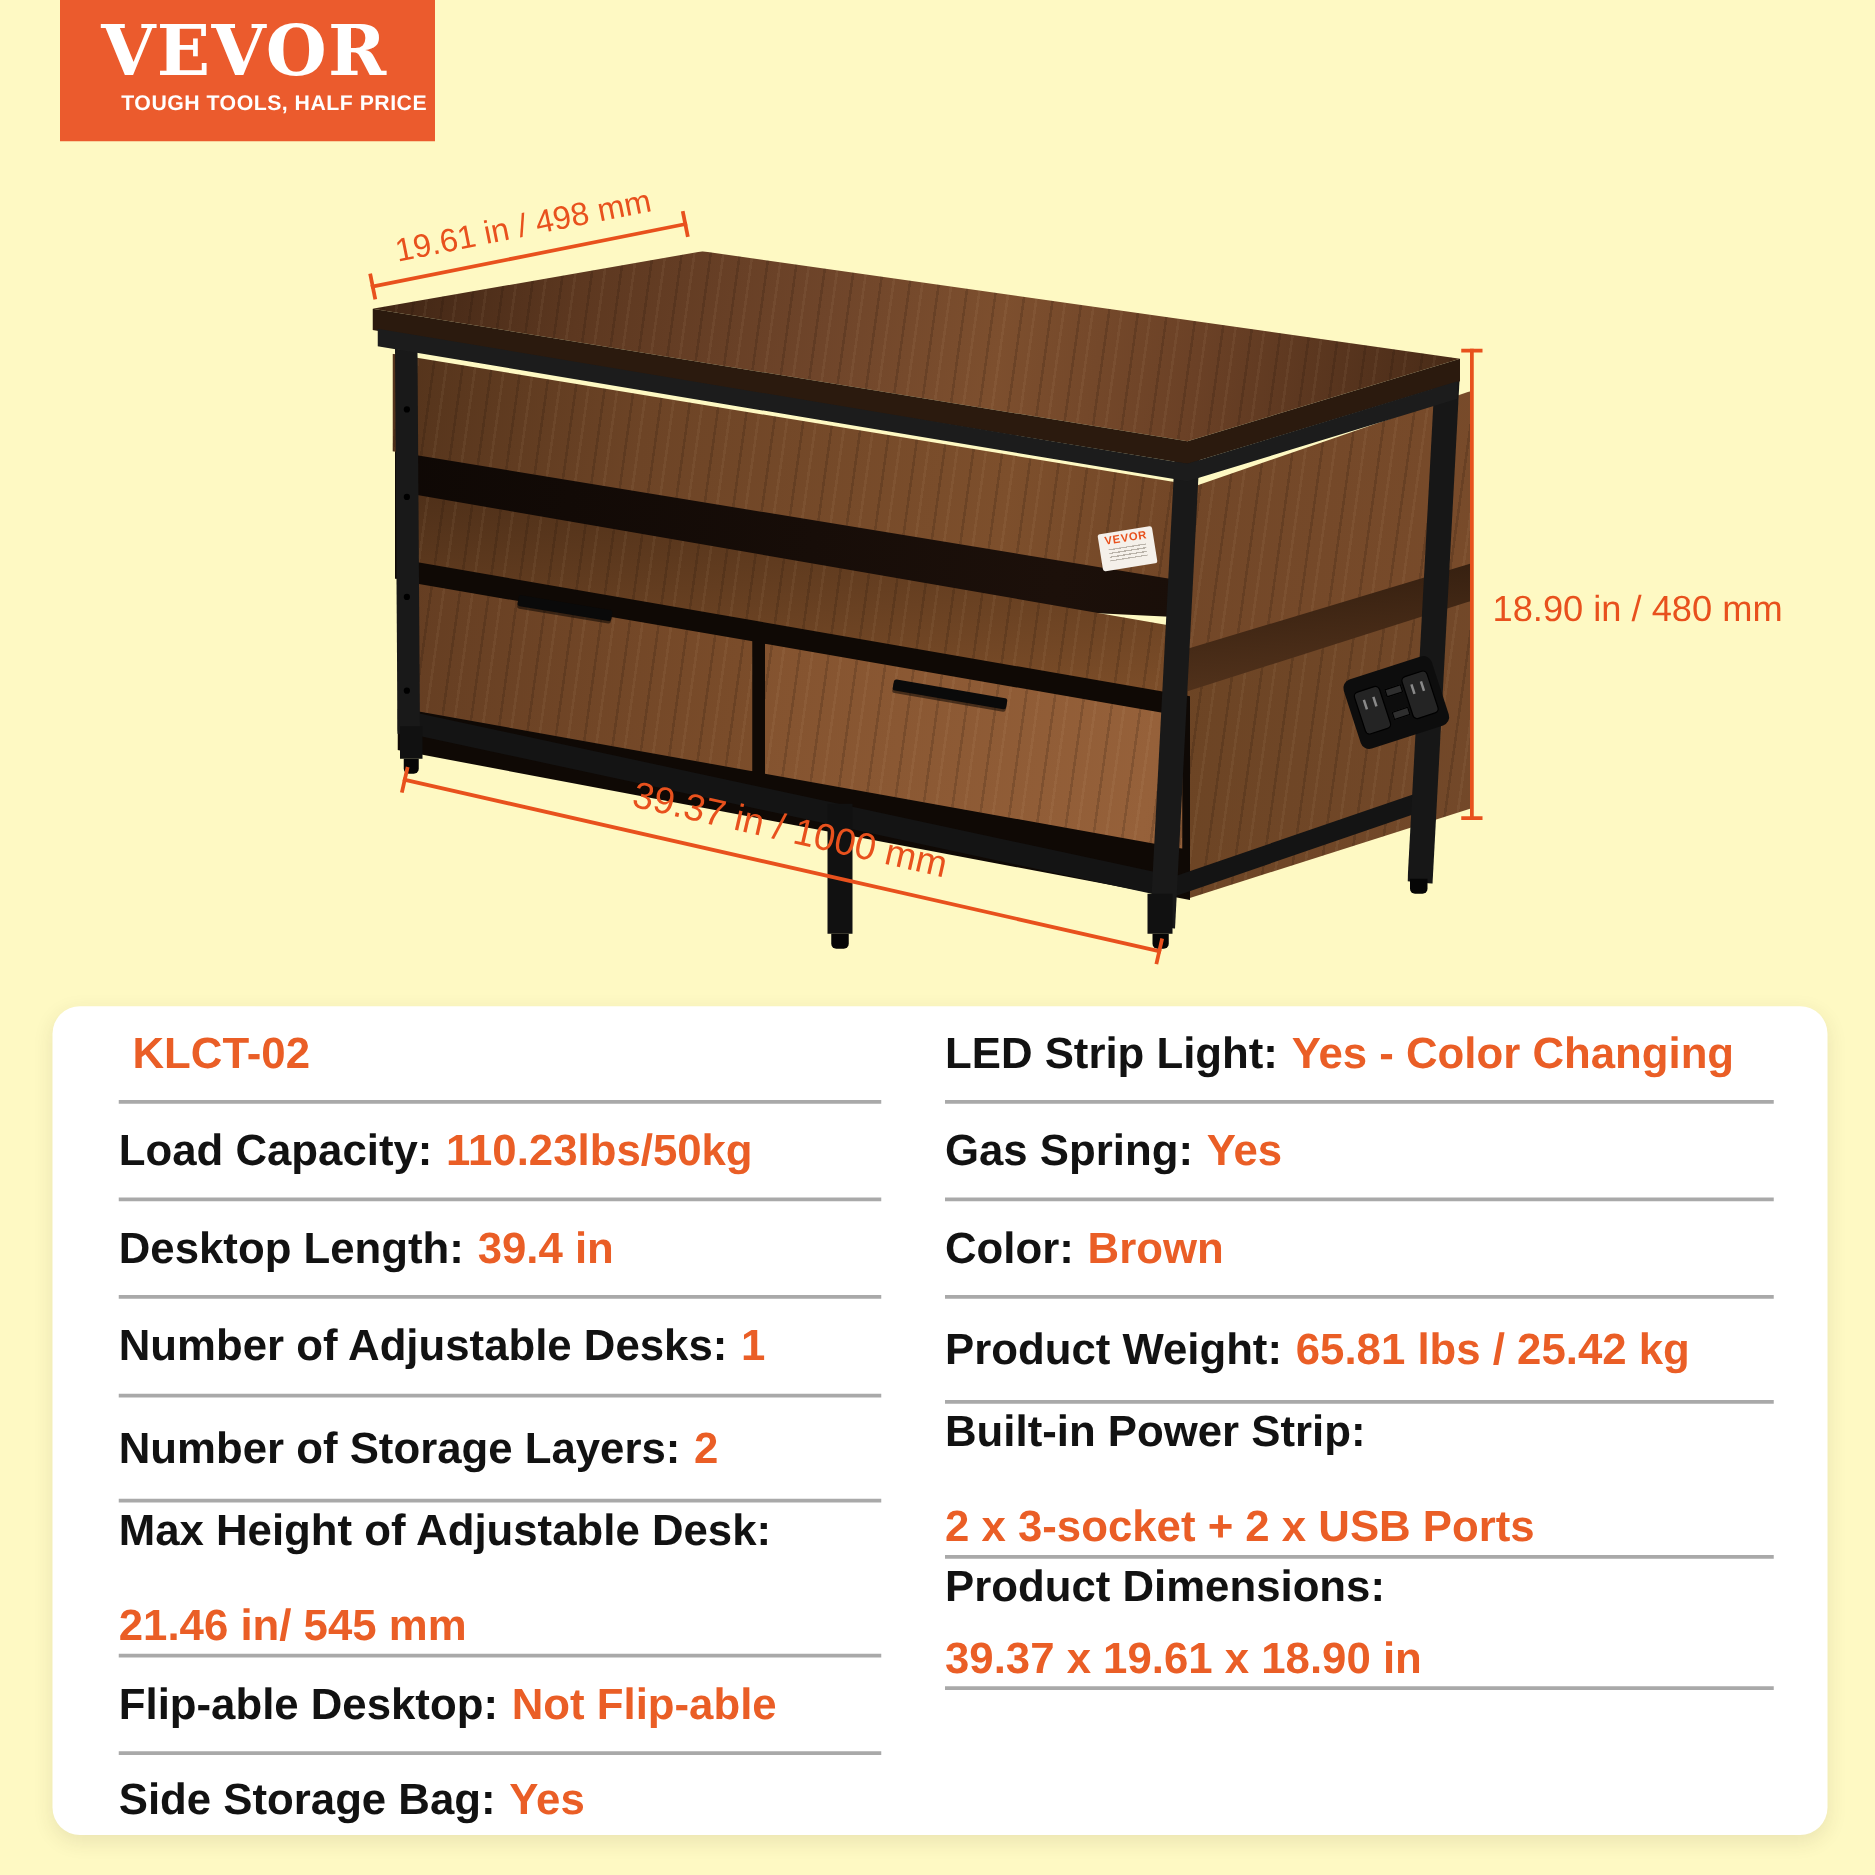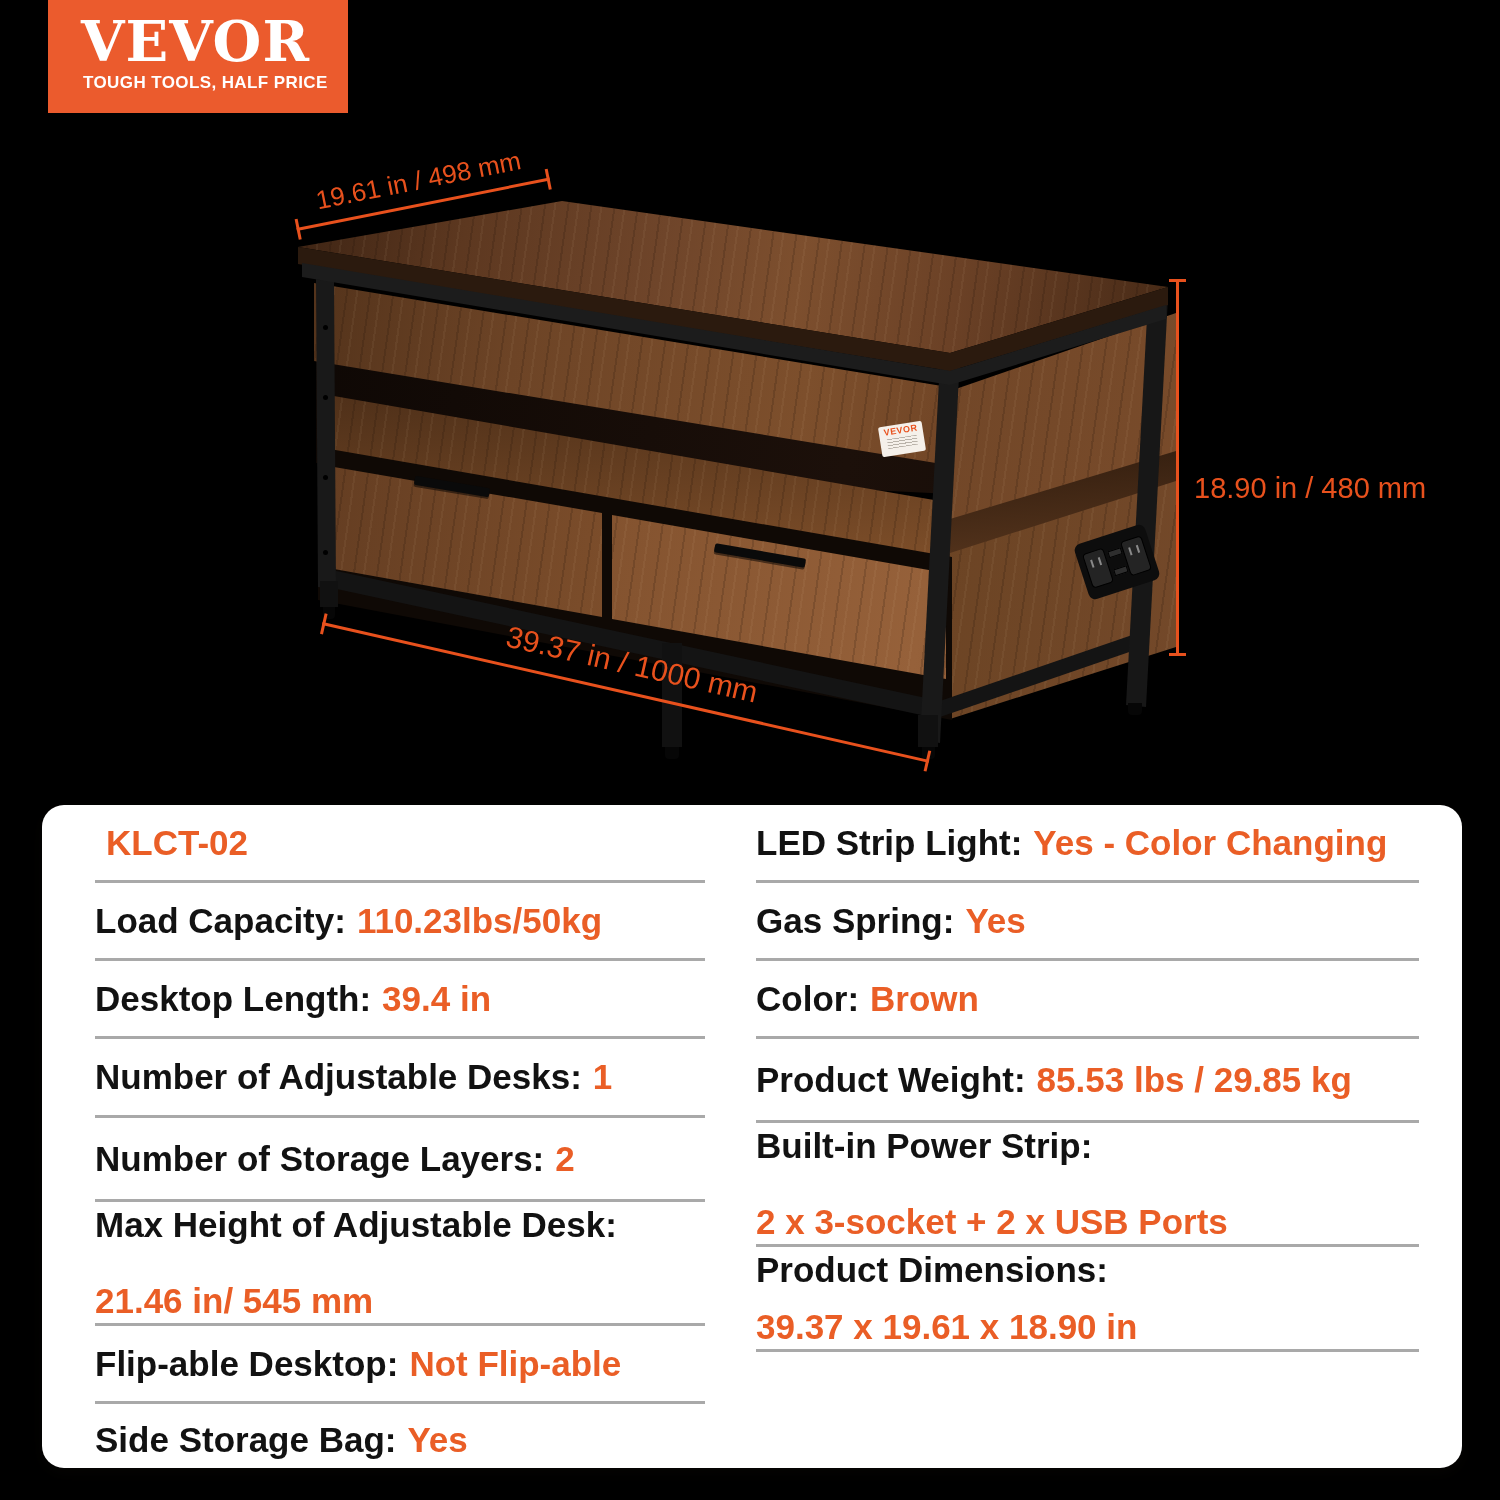--- a/index.html
+++ b/index.html
@@ -1,23 +1,23 @@
 <!DOCTYPE html>
 <html><head>
 <meta charset="utf-8">
 <style>
   html,body{margin:0;padding:0;}
   body{width:1500px;height:1500px;font-family:"Liberation Sans",sans-serif;}
-  .page{position:relative;width:1500px;height:1500px;background:#000000;overflow:hidden;}
+  .page{position:relative;width:1500px;height:1500px;background:#fef9c3;overflow:hidden;}
 
   
   .logo{position:absolute;left:48px;top:0;width:300px;height:113px;background:#EB5B2D;}
   .logo-name{padding:12px 0 0 33px;font-family:"DejaVu Serif",serif;font-weight:bold;
              font-size:56px;line-height:58px;color:#FFFFFF;letter-spacing:1px;}
-  .logo-tagline{padding-left:35px;margin-top:3px;font-size:17px;font-weight:bold;
+  .logo-tagline{padding-left:49px;margin-top:3px;font-size:17px;font-weight:bold;
              color:#FFFFFF;letter-spacing:0.4px;}
 
   
   .illus{position:absolute;left:290px;top:195px;width:900px;height:600px;}
   .face{position:absolute;inset:0;}
   .wood::after{content:"";position:absolute;inset:0;pointer-events:none;
     background:repeating-linear-gradient(98deg,
       rgba(26,13,5,0.16) 0 2px, rgba(0,0,0,0) 2px 10px,
       rgba(255,225,185,0.05) 10px 12px, rgba(0,0,0,0) 12px 23px);}
   .f-top{clip-path:polygon(8px 52px,272px 6px,878px 92px,660px 158px);
@@ -206,21 +206,21 @@
       <div class="cell hA">
         <span class="lbl">Gas Spring:</span>
         <span class="val">Yes</span>
       </div>
       <div class="cell hA">
         <span class="lbl">Color:</span>
         <span class="val">Brown</span>
       </div>
       <div class="cell hC">
         <span class="lbl">Product Weight:</span>
-        <span class="val">85.53 lbs / 29.85 kg</span>
+        <span class="val">65.81 lbs / 25.42 kg</span>
       </div>
       <div class="cell two hD">
         <span class="lbl">Built-in Power Strip:</span>
         <span class="val">2 x 3-socket + 2 x USB Ports</span>
       </div>
       <div class="cell two hE">
         <span class="lbl">Product Dimensions:</span>
         <span class="val">39.37 x 19.61 x 18.90 in</span>
       </div>
     </div>

